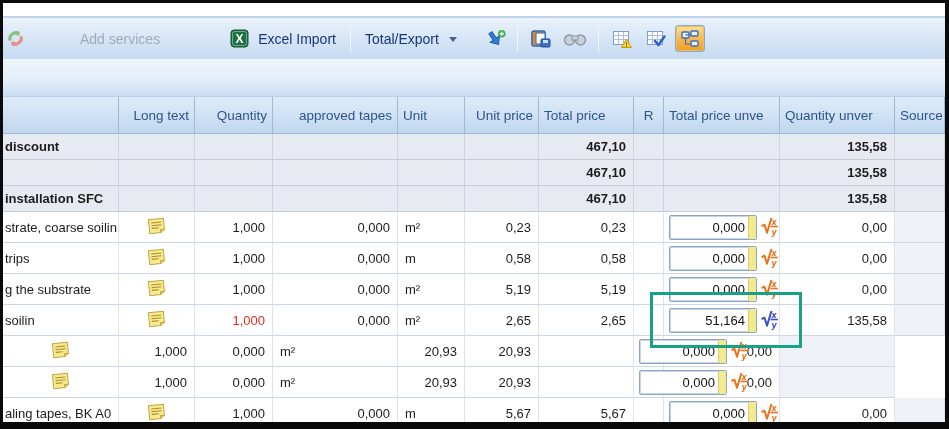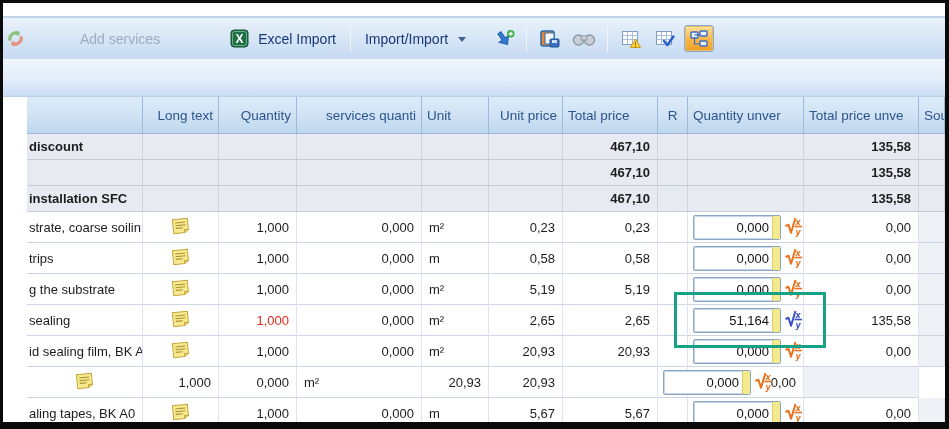--- a/index.html
+++ b/index.html
@@ -25,21 +25,21 @@
   .tb-btn { display:flex; align-items:center; padding: 3px 4px; border-radius: 3px; }
   .icon16 { width: 19px; height: 19px; display:inline-block; margin: 0 5px 0 2px; }
   .tb-icon-only { width: 30px; height: 27px; display:flex; align-items:center; justify-content:center; margin: 0 2px; border-radius:3px; }
   .tb-icon-only.active {
     background: linear-gradient(#fde29d, #f8b94f 50%, #f09f1f);
     border: 1px solid #8aa8cc; box-shadow: inset 0 0 0 1px #e9c06a;
   }
   
   .panel-band { height: 37px; background: linear-gradient(#eef5fc, #e3eefa 55%, #c9ddf3); border-bottom: 1px solid #bcd0e8; }
   
-  .grid { display: grid; grid-template-columns: 116px 76px 78px 125px 67px 74px 95px 30px 116px 115px 1fr; margin-left: 24px; }
+  .grid { display: grid; grid-template-columns: 116px 76px 78px 125px 67px 74px 95px 30px 116px 115px 1fr; }
   .thead .h-cell {
     height: 37px; display:flex; align-items:center; overflow:hidden;
     background: linear-gradient(#dcebf9, #cfe1f3 55%, #bed6ee);
     border-right: 1px solid #9db8d8; border-bottom: 1px solid #9db8d8;
     color: #2b548c; font-size: 13.5px; padding: 0 5px; white-space: nowrap;
   }
   .h-cell.al-r { justify-content: flex-end; }
   .h-cell.al-c { justify-content: center; }
   .row { position: relative; }
   .row .cell {
@@ -85,21 +85,21 @@
     <span class="icon16" style="margin-left:66px">
       <svg viewBox="0 0 19 19" width="19" height="19">
         <rect x="1" y="1" width="17" height="17" rx="3" fill="#1f7145" stroke="#145231"></rect>
         <rect x="2.5" y="2.5" width="14" height="14" rx="2" fill="none" stroke="#6fae8d" stroke-width="1"></rect>
         <text x="9.5" y="14" font-size="12" font-weight="bold" fill="#ffffff" text-anchor="middle" font-family="Liberation Sans, sans-serif">X</text>
       </svg>
     </span>
     <span class="tb-label">Excel Import</span>
     <span class="tb-sep" style="margin-left:10px"></span>
     <span class="tb-btn">
-      <span class="tb-label">Import/Import</span>
+      <span class="tb-label">Total/Export</span>
       <span class="tb-caret"></span>
     </span>
     <span class="icon16" style="margin-left:22px">
       <svg viewBox="0 0 20 20" width="19" height="19">
         <path d="M10 2 v8 h4 l-6 7 -6 -7 h4 v-8 z" fill="#2f7bd6" stroke="#1c5aa8" stroke-width="1" transform="rotate(-35 9 10)"></path>
         <circle cx="15.5" cy="5" r="4" fill="#3fae49"></circle>
         <path d="M15.5 2.8 v4.4 M13.3 5 h4.4" stroke="#fff" stroke-width="1.5"></path>
       </svg>
     </span>
     <span class="tb-sep"></span>
@@ -144,27 +144,27 @@
       </svg>
     </span>
   </div>
 
   <div class="panel-band"></div>
 
   <div class="grid thead" id="thead">
       <div class="h-cell"></div>
       <div class="h-cell al-r">Long text</div>
       <div class="h-cell al-r">Quantity</div>
-      <div class="h-cell al-r">services quanti</div>
+      <div class="h-cell al-r">approved tapes</div>
       <div class="h-cell">Unit</div>
       <div class="h-cell al-r">Unit price</div>
       <div class="h-cell">Total price</div>
       <div class="h-cell al-c">R</div>
+      <div class="h-cell">Total price unve</div>
       <div class="h-cell">Quantity unver</div>
-      <div class="h-cell">Total price unve</div>
       <div class="h-cell">Source</div>
     </div>
   <div id="tbody">
       <div class="grid row summary">
         <div class="cell name">discount</div>
         <div class="cell al-c"></div>
         <div class="cell al-r"></div>
         <div class="cell al-r"></div>
         <div class="cell "></div>
         <div class="cell al-r"></div>
@@ -284,21 +284,21 @@
               <path d="M1.5 11 l3 -1.2 2.5 8 L11.5 3" fill="none" stroke="#e8721c" stroke-width="2" stroke-linejoin="round"></path>
               <text x="14" y="9.5" font-size="8" font-style="italic" font-weight="bold" fill="#e8721c" text-anchor="middle" font-family="DejaVu Sans, sans-serif">x</text>
               <path d="M10.5 11.5 h7.5" stroke="#e8721c" stroke-width="1.6"></path>
               <text x="14" y="20" font-size="8" font-style="italic" font-weight="bold" fill="#e8721c" text-anchor="middle" font-family="DejaVu Sans, sans-serif">y</text>
             </svg></span>
         </div>
         <div class="cell al-r">0,00</div>
         <div class="cell src"></div>
       </div>
       <div class="grid row item">
-        <div class="cell name">sealing</div>
+        <div class="cell name">soilin</div>
         <div class="cell al-c">
           <span><svg class="note-ic" viewBox="0 0 19 17">
               <path d="M2 2 h15 v11 l-4 3 H2 Z" fill="#f7e98f" stroke="#c4a43a"></path>
               <path d="M13 16 v-3 h4" fill="#e8d05e" stroke="#c4a43a"></path>
               <path d="M4.5 5.5 h10 M4.5 8.2 h10 M4.5 10.9 h7" stroke="#a98f2c" stroke-width="1.1"></path>
             </svg></span>
         </div>
         <div class="cell al-r red">1,000</div>
         <div class="cell al-r">0,000</div>
         <div class="cell ">m²</div>
@@ -315,21 +315,20 @@
               <text x="14" y="9.5" font-size="8" font-style="italic" font-weight="bold" fill="#3b50c4" text-anchor="middle" font-family="DejaVu Sans, sans-serif">x</text>
               <path d="M10.5 11.5 h7.5" stroke="#3b50c4" stroke-width="1.6"></path>
               <text x="14" y="20" font-size="8" font-style="italic" font-weight="bold" fill="#3b50c4" text-anchor="middle" font-family="DejaVu Sans, sans-serif">y</text>
             </svg></span>
           <span class="hl-box" style="border-color: rgb(24, 161, 134);"></span>
         </div>
         <div class="cell al-r">135,58</div>
         <div class="cell src"></div>
       </div>
       <div class="grid row item">
-        <div class="cell name">id sealing film, BK A</div>
         <div class="cell al-c">
           <span><svg class="note-ic" viewBox="0 0 19 17">
               <path d="M2 2 h15 v11 l-4 3 H2 Z" fill="#f7e98f" stroke="#c4a43a"></path>
               <path d="M13 16 v-3 h4" fill="#e8d05e" stroke="#c4a43a"></path>
               <path d="M4.5 5.5 h10 M4.5 8.2 h10 M4.5 10.9 h7" stroke="#a98f2c" stroke-width="1.1"></path>
             </svg></span>
         </div>
         <div class="cell al-r">1,000</div>
         <div class="cell al-r">0,000</div>
         <div class="cell ">m²</div>

